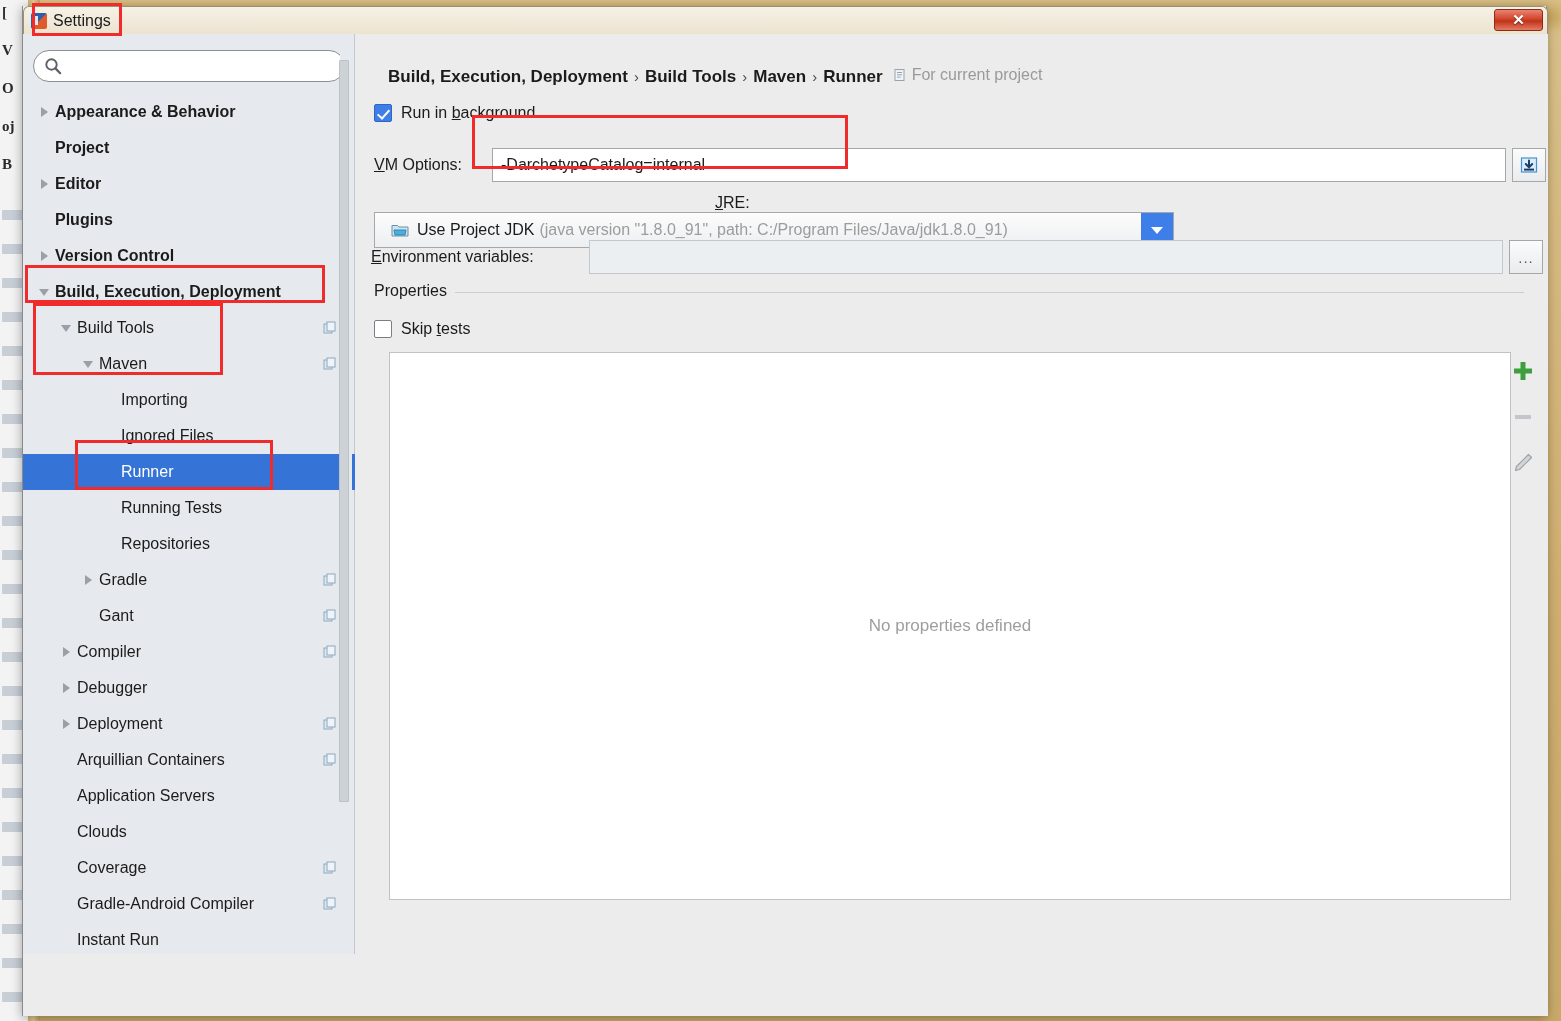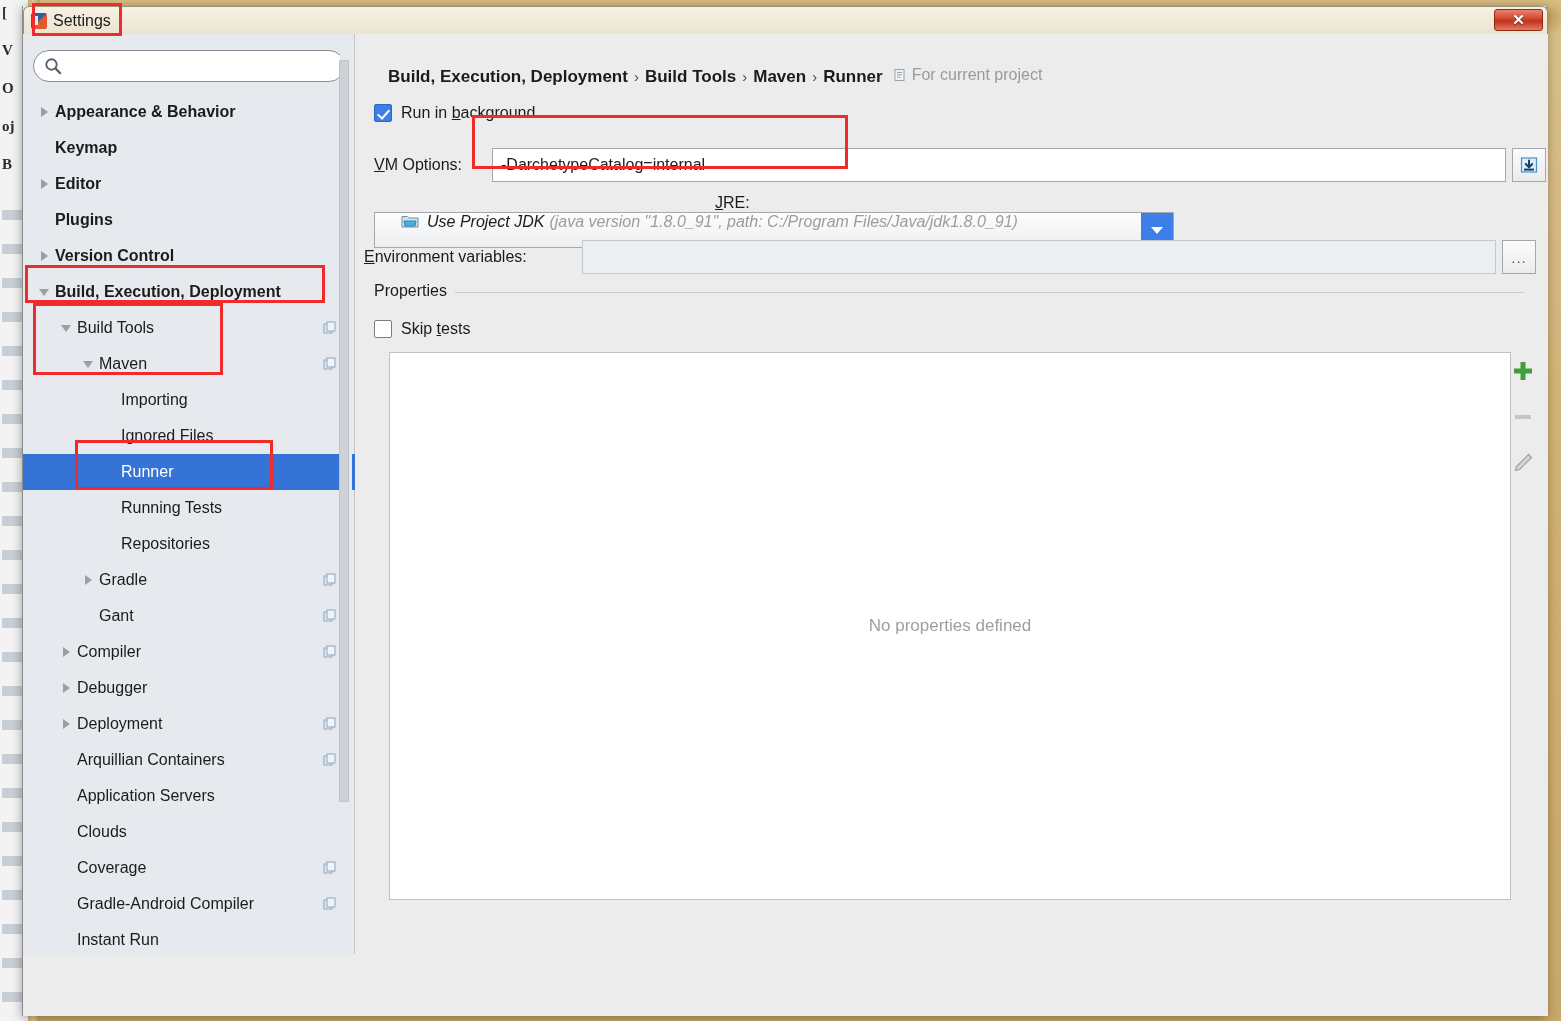--- a/index.html
+++ b/index.html
@@ -204,22 +204,22 @@
   .tfield {
     background: #fff; border: 1px solid #a4a8ac;
     height: 34px; display: flex; align-items: center;
     padding: 0 8px; font-size: 16px; color: #1b1b1b;
   }
   .tfield.empty { background: #eceff1; border-color: #c4c8cc; }
 
   .combo {
     height: 36px; background: linear-gradient(180deg,#fdfdfd 0%, #eceef0 100%);
     border: 1px solid #a4a8ac;
-    display: flex; align-items: flex-start; padding-left: 26px;
-    font-size: 16px; position: relative; font-style: italic;
+    display: flex; align-items: center; padding-left: 16px;
+    font-size: 16px; position: relative;
   }
   .combo .jdk-ico { width: 18px; height: 16px; margin-right: 8px; flex: none; }
   .combo .strong { color: #1b1b1b; }
   .combo .dim { color: #9c9c9c; margin-left: 5px; }
   .combo-arrow {
     position: absolute; right: 0; top: 0; width: 32px; height: 34px;
     background: #3d7ee8; display: flex; align-items: center; justify-content: center;
     cursor: pointer;
   }
   .combo-arrow::after {
@@ -373,21 +373,21 @@
             <div class="tnode bold">
               <span style="display:inline-block;width:14px"></span>
               <svg class="arrow" viewBox="0 0 14 14">
                 <polygon points="4,2 11,7 4,12" fill="#9aa0a6"></polygon>
               </svg>
               <span class="tlabel">Appearance &amp; Behavior</span>
             </div>
             <div class="tnode bold">
               <span style="display:inline-block;width:14px"></span>
               <span class="arrow none"></span>
-              <span class="tlabel">Keymap</span>
+              <span class="tlabel">Project</span>
             </div>
             <div class="tnode bold">
               <span style="display:inline-block;width:14px"></span>
               <svg class="arrow" viewBox="0 0 14 14">
                 <polygon points="4,2 11,7 4,12" fill="#9aa0a6"></polygon>
               </svg>
               <span class="tlabel">Editor</span>
             </div>
             <div class="tnode bold">
               <span style="display:inline-block;width:14px"></span>
@@ -603,21 +603,21 @@
             <svg class="jdk-ico" viewBox="0 0 18 16">
               <path d="M1 3.5 L6.5 3.5 L8 5 L17 5 L17 14 L1 14 Z" fill="#cfe3f2" stroke="#6d8fa8" stroke-width="1"></path>
               <path d="M3 8 L15 8 L14 13 L4 13 Z" fill="#49b0e0" stroke="#2b7fa8" stroke-width=".9"></path>
             </svg>
             <span class="strong">Use Project JDK</span>
             <span class="dim">(java version "1.8.0_91", path: C:/Program Files/Java/jdk1.8.0_91)</span>
             <div class="combo-arrow"></div>
           </div>
         </div>
 
-        <div class="frow" style="left:8px; top:206px;">
+        <div class="frow" style="left:15px; top:206px;">
           <div class="flabel" style="width:218px;">
             <span class="u">E</span>nvironment variables:
           </div>
           <div class="tfield empty" style="width:914px;">
             <span></span>
           </div>
           <div class="sqbtn" style="margin-left:6px;">
             <span class="dots">...</span>
           </div>
         </div>

